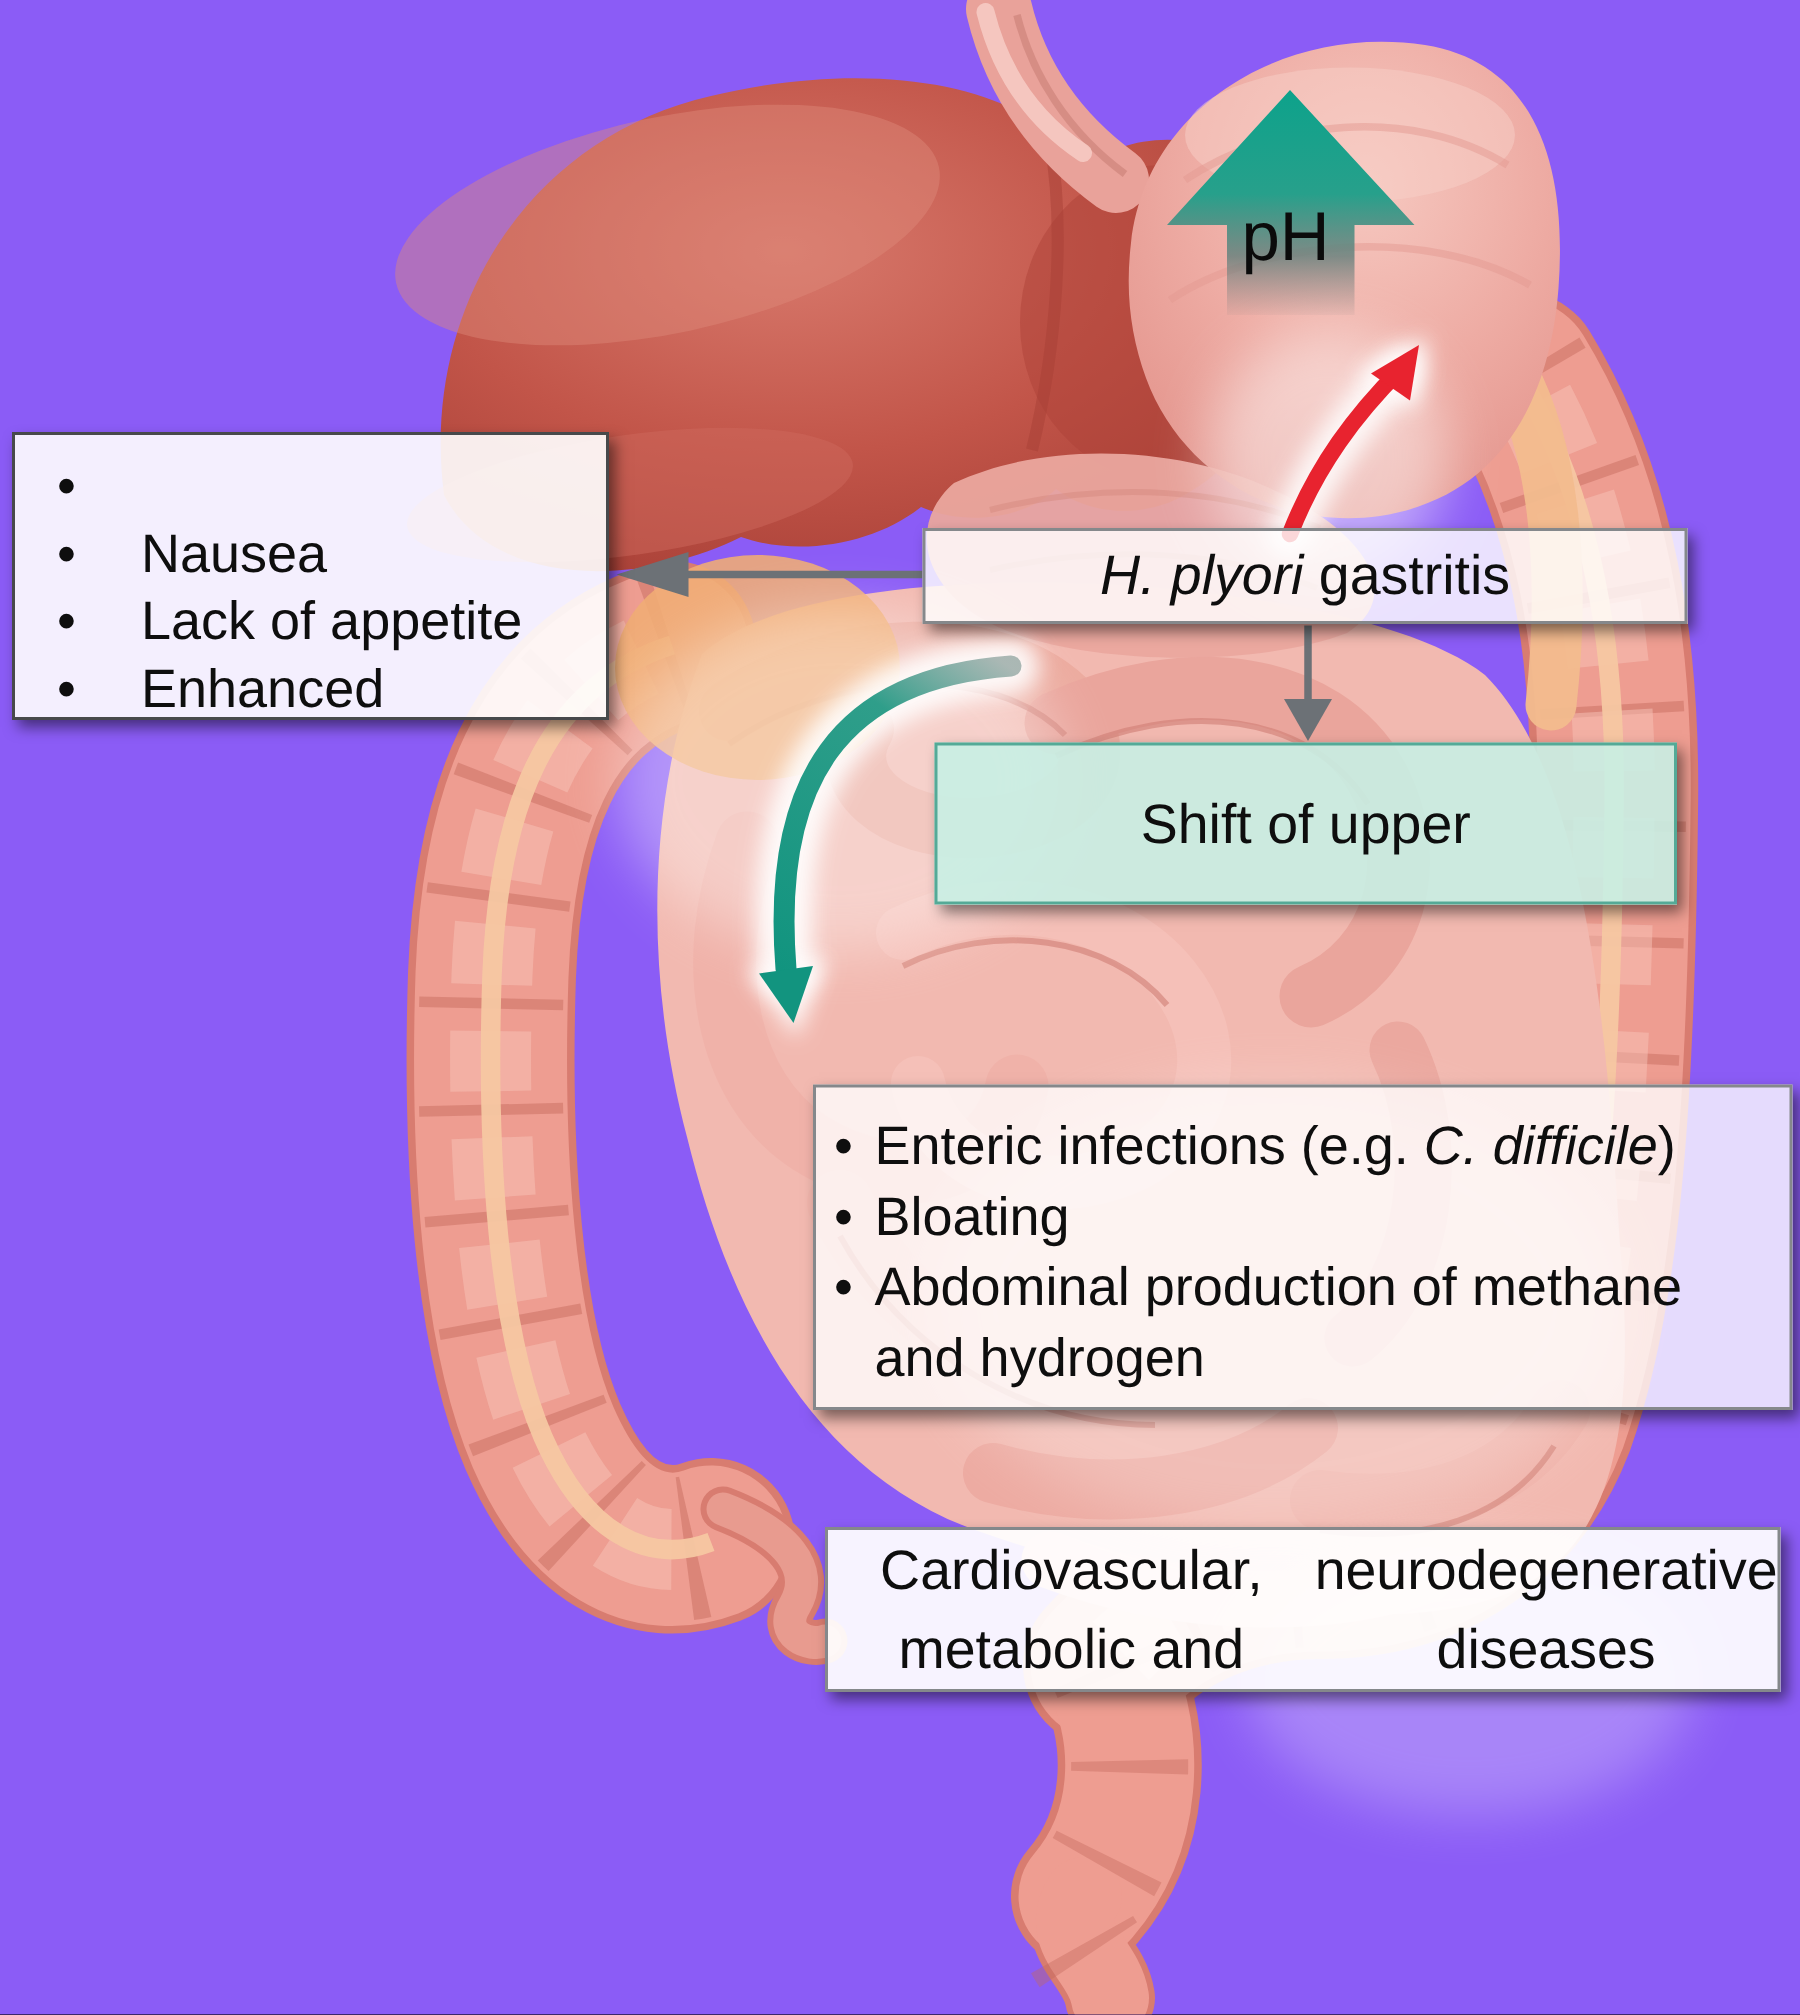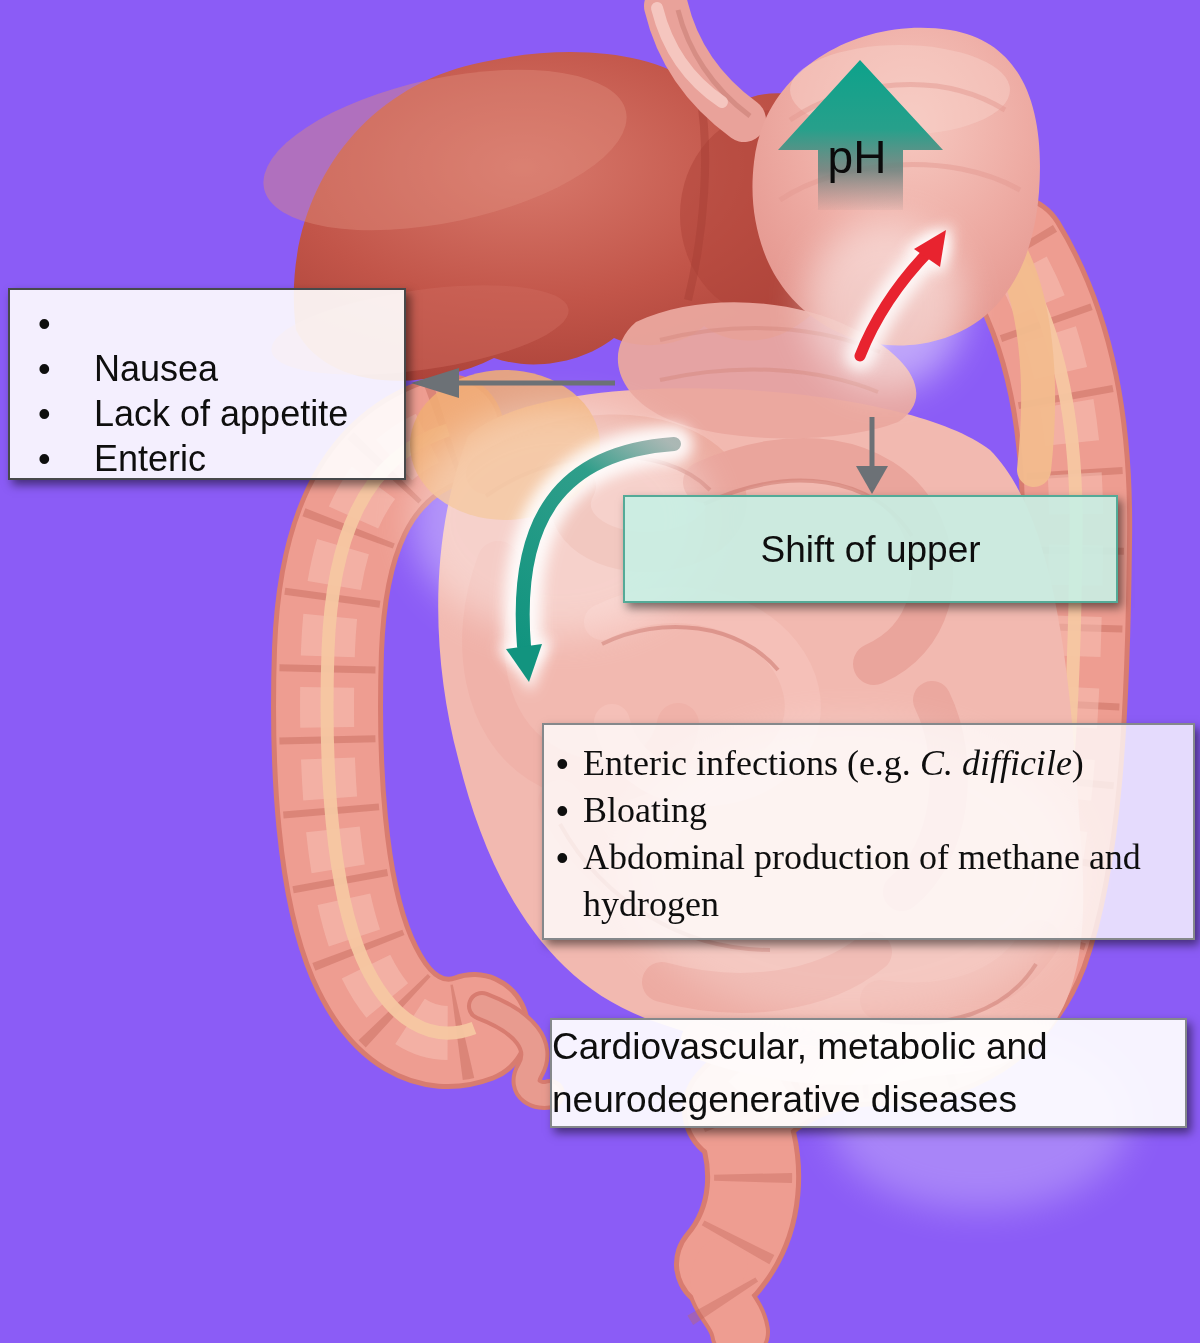--- a/index.html
+++ b/index.html
@@ -27,24 +27,24 @@
     font-size:37px;background:rgba(255,255,255,0.82);}
   
   .shift{left:623px;top:495px;width:495px;height:108px;
     display:flex;flex-direction:column;align-items:center;justify-content:center;
     font-size:37px;line-height:49px;text-align:center;
     background:rgba(200,240,228,0.9);border-color:#54aa97;}
   
   .effects{left:542px;top:723px;width:653px;height:217px;
     padding:15px 6px 0 12px;font-size:36px;line-height:47px;background:rgba(255,255,255,0.78);}
   .effects .bullet{width:27px;flex:none;}
-  .effects .li-text{max-width:560px;font-family:Liberation Serif, serif;}
+  .effects .li-text{max-width:560px;}
   
   .diseases{left:550px;top:1018px;width:637px;height:110px;
-    display:flex;flex-direction:column;align-items:flex-start;justify-content:center;
+    display:flex;flex-direction:row;align-items:flex-start;justify-content:center;
     font-size:37px;line-height:53px;text-align:center;background:rgba(255,255,255,0.93);}
 </style>
 </head>
 <body>
 
 <div class="canvas">
 
 <svg width="1200" height="1343" viewBox="0 0 1200 1343">
   <defs>
     <radialGradient id="gLiver" cx="0.40" cy="0.35" r="0.75">
@@ -195,24 +195,27 @@
     <div class="li">
       <span class="bullet">•</span>
       <span class="li-text">Nausea</span>
     </div>
     <div class="li">
       <span class="bullet">•</span>
       <span class="li-text">Lack of appetite</span>
     </div>
     <div class="li">
       <span class="bullet">•</span>
-      <span class="li-text">Enteric</span>
-    </div>
-  </div>
-
+      <span class="li-text">Enhanced</span>
+    </div>
+  </div>
+
+  <div class="box gastritis">
+    <span><span class="it">H. plyori</span><span> gastritis</span></span>
+  </div>
 
   <div class="box shift">
     <div>Shift of upper</div>
   </div>
 
   <div class="box effects">
     <div class="li">
       <span class="bullet">•</span>
       <span class="li-text"><span>Enteric infections (e.g. </span><span class="it">C. difficile</span><span>)</span></span>
     </div>

